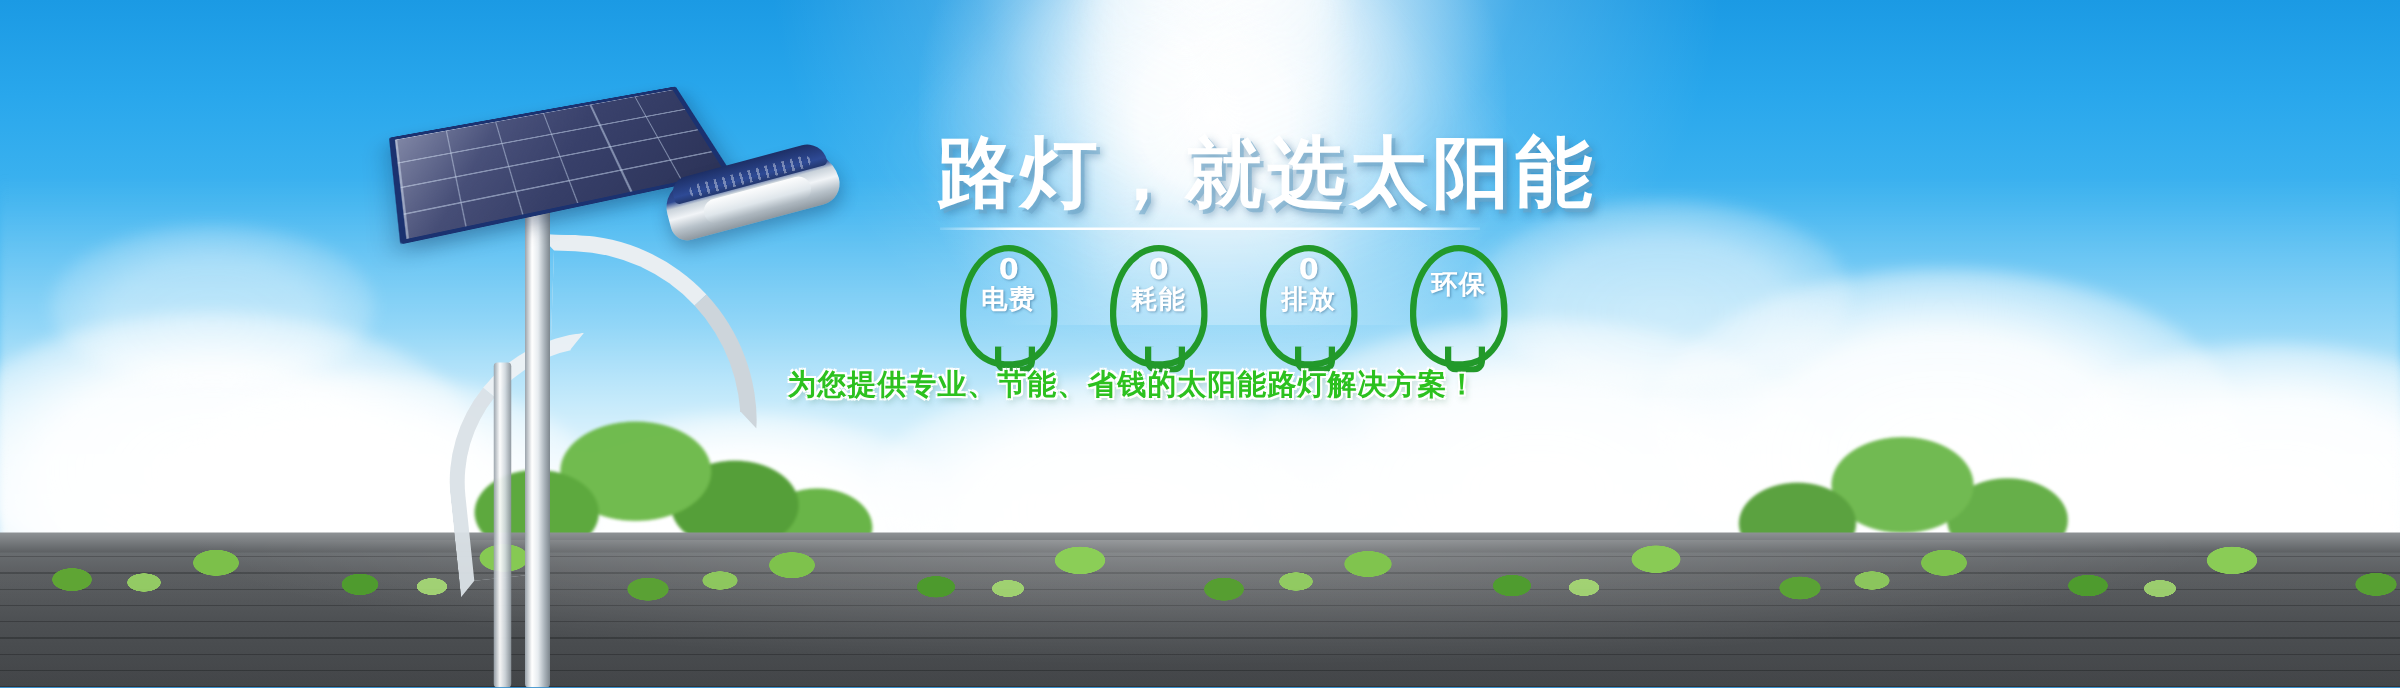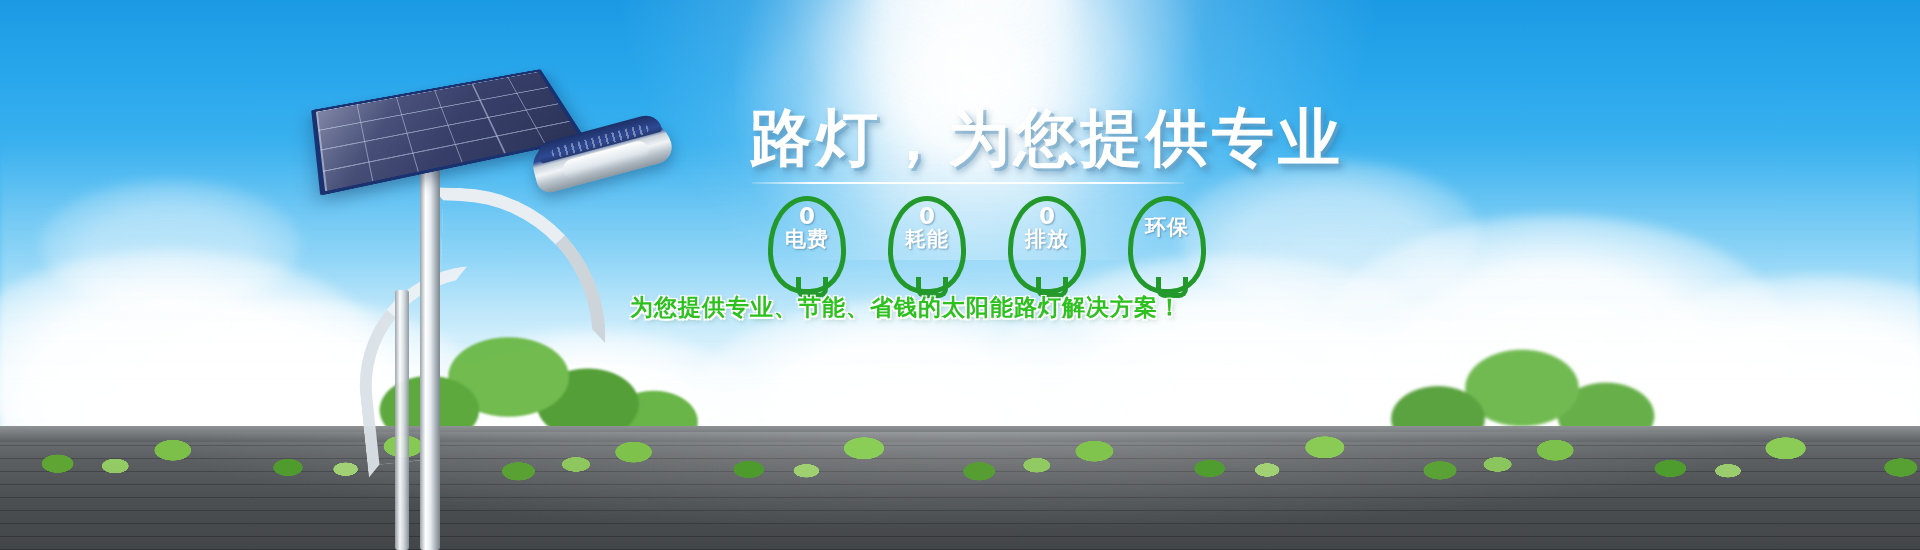--- a/index.html
+++ b/index.html
@@ -309,21 +309,21 @@
       <div class="panelglint"></div>
     </div>
     <div class="head"></div>
     <div class="headtop"></div>
     <div class="headfins"></div>
     <div class="lens"></div>
   </div>
 
   <div class="copy">
 
-    <div class="headline">路灯，为您提供专业</div>
+    <div class="headline">路灯，就选太阳能</div>
 
     <div class="rule"></div>
 
     <div class="badges">
 
       <div class="badge">
         <div class="bulb"></div>
         <div class="btext">
           <span class="bnum">0</span>
           <span class="blabel">电费</span>

